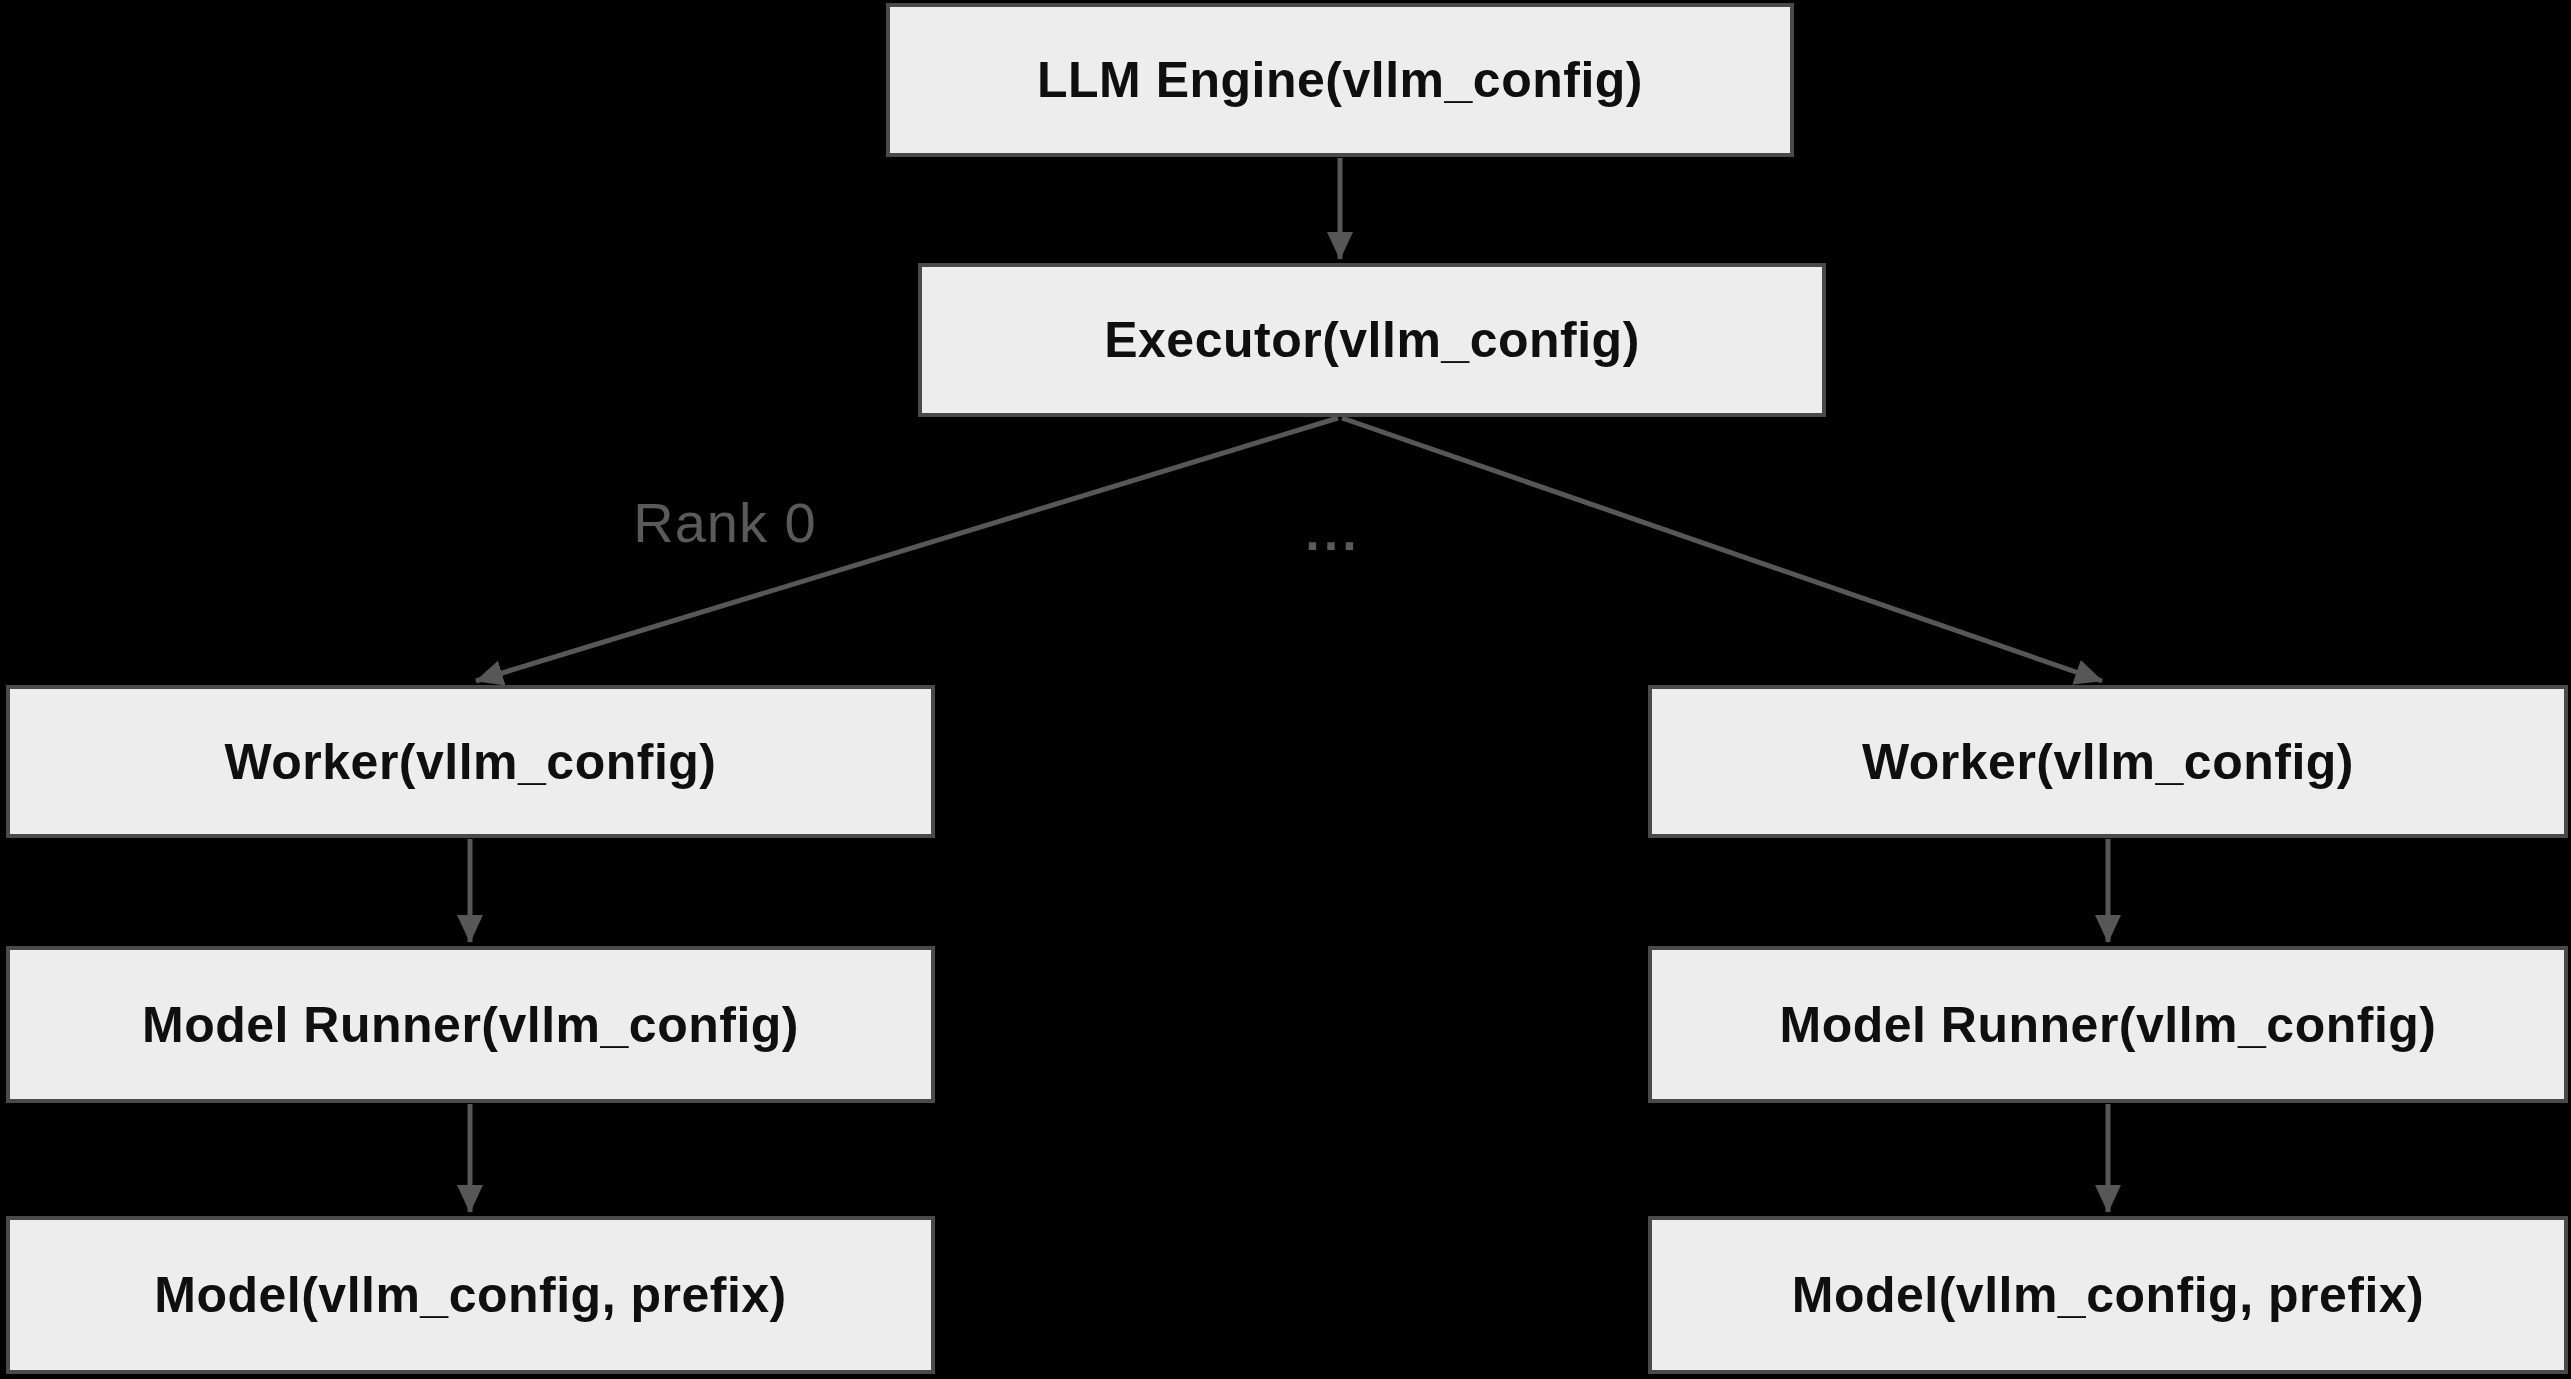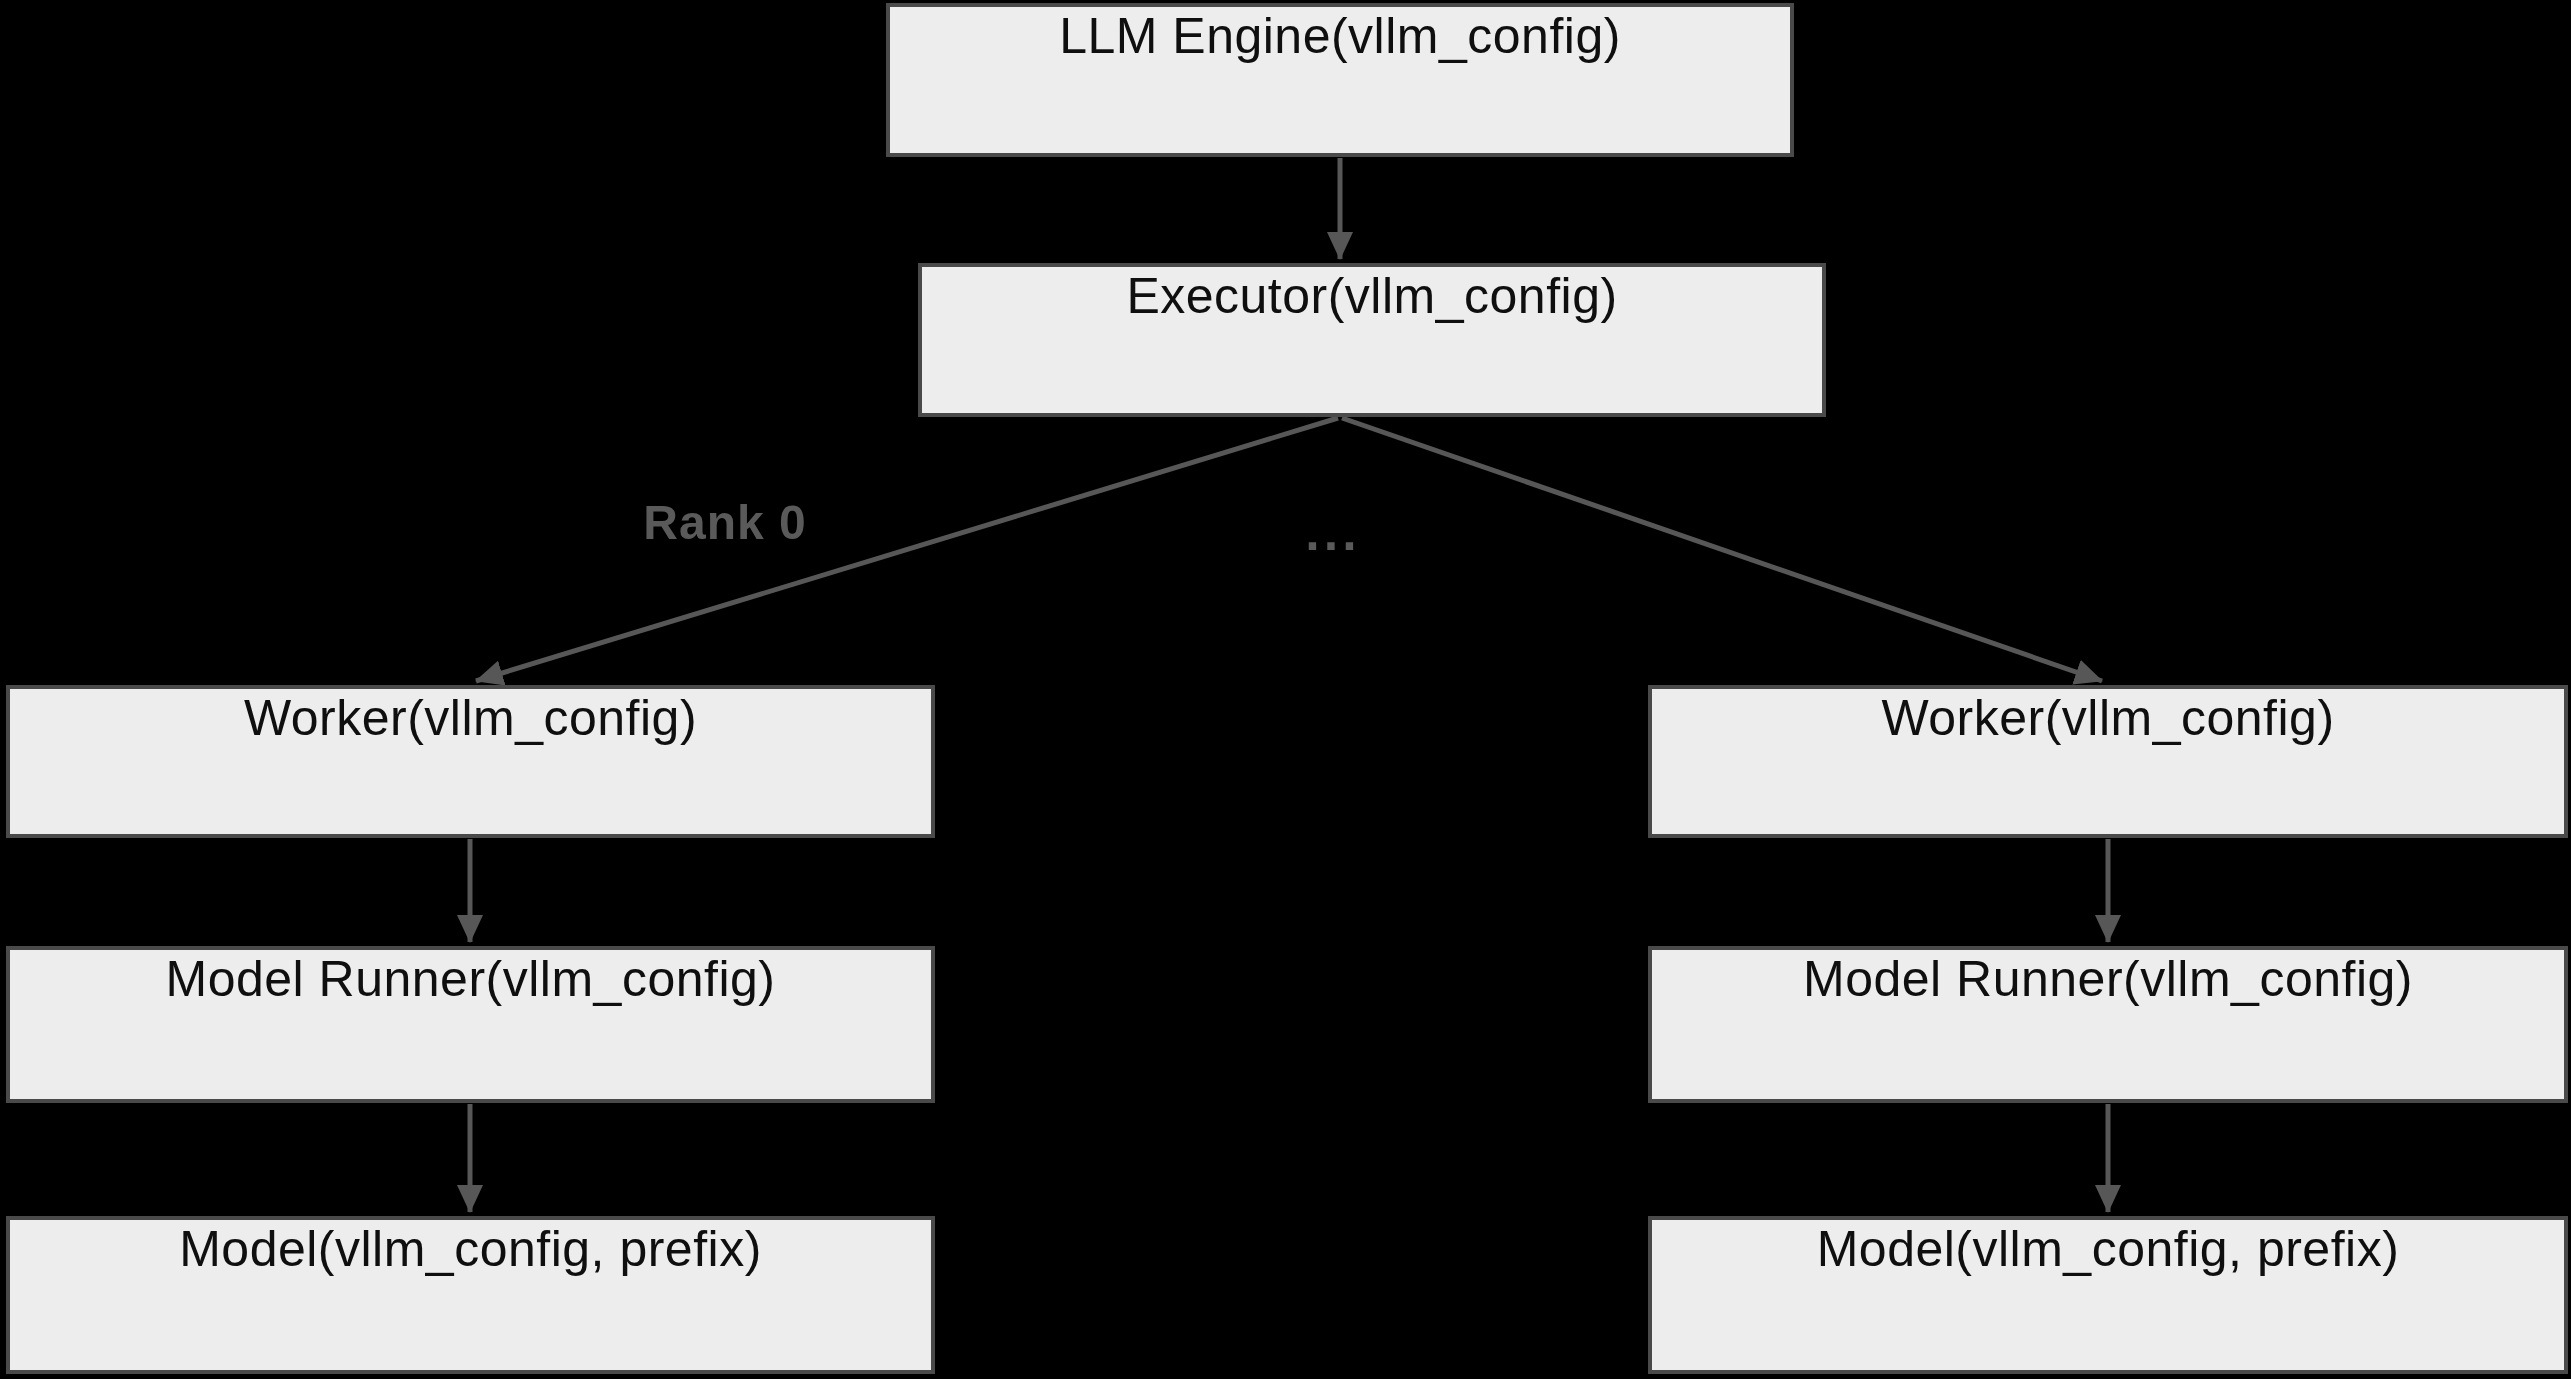--- a/index.html
+++ b/index.html
@@ -22,43 +22,44 @@
     width: 2571px;
     height: 1379px;
     pointer-events: none;
   }
   .node {
     position: absolute;
     box-sizing: border-box;
     background: #ededed;
     border: 4px solid #4a4a4a;
     display: flex;
+    align-items: center;
     justify-content: center;
     text-align: center;
     color: #0f0f0f;
     font-size: 50px;
-    font-weight: 400;
+    font-weight: 700;
     letter-spacing: 0.5px;
     white-space: nowrap;
   }
   .n-llm-engine        { left: 886px;  top: 3px;    width: 908px; height: 154px; }
   .n-executor          { left: 886px;  top: 263px;  width: 908px; height: 154px; margin-left: 32px; }
   .n-worker-left       { left: 6px;    top: 685px;  width: 929px; height: 153px; }
   .n-model-runner-left { left: 6px;    top: 946px;  width: 929px; height: 157px; }
   .n-model-left        { left: 6px;    top: 1216px; width: 929px; height: 158px; }
   .n-worker-right      { left: 1648px; top: 685px;  width: 920px; height: 153px; }
   .n-model-runner-right{ left: 1648px; top: 946px;  width: 920px; height: 157px; }
   .n-model-right       { left: 1648px; top: 1216px; width: 920px; height: 158px; }
 
   .edge-label {
     position: absolute;
     transform: translate(-50%, -50%);
     color: #5a5a5a;
-    font-size: 48px;
-    font-weight: 700;
+    font-size: 56px;
+    font-weight: 400;
     letter-spacing: 1px;
     white-space: nowrap;
   }
   .el-rank0  { left: 725px;  top: 522px; }
   .el-dots   { left: 1333px; top: 532px; font-size: 52px; font-weight: 700; letter-spacing: 4px; }
   .el-rankn1 { left: 1973px; top: 522px; }
 </style>
 </head>
 <body>
 

